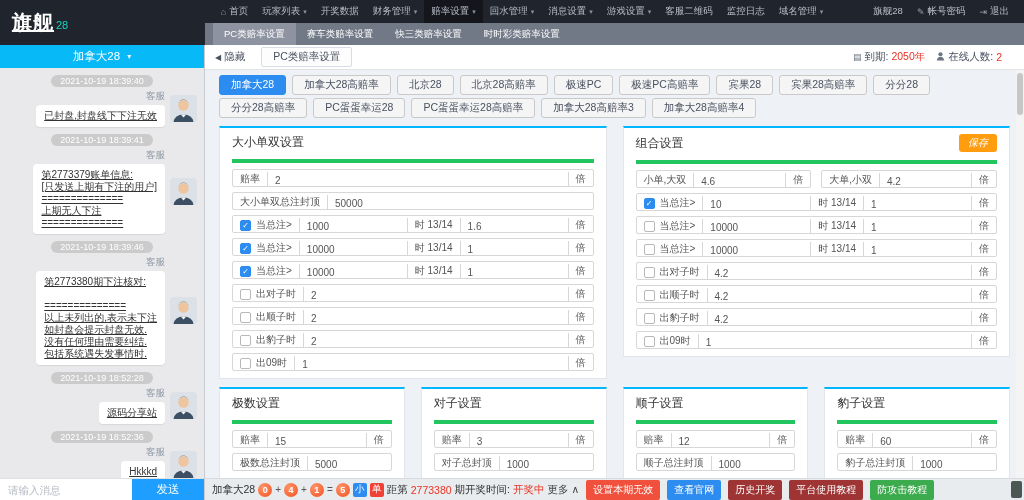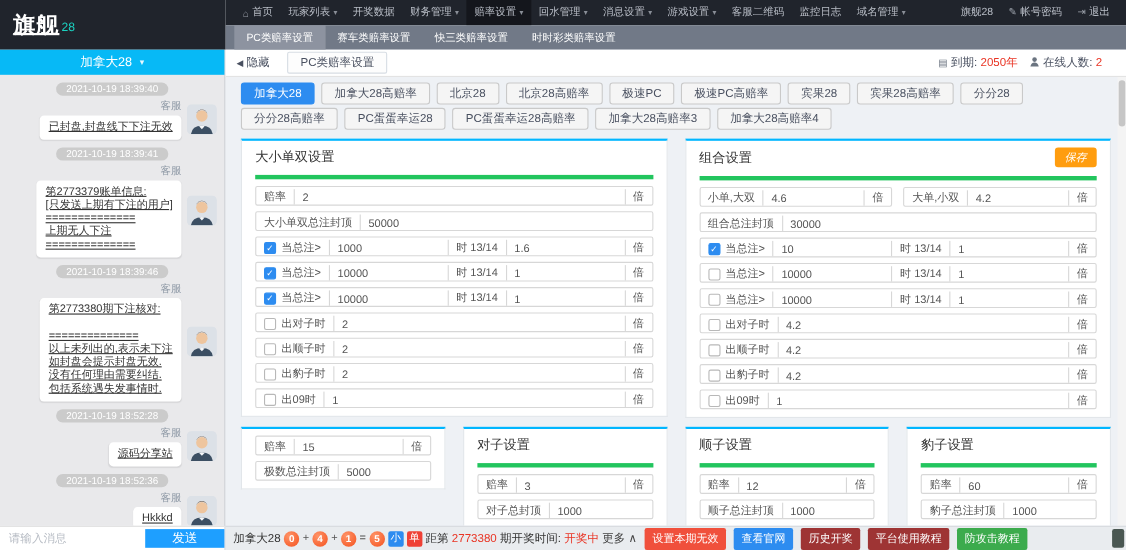--- a/index.html
+++ b/index.html
@@ -36,21 +36,21 @@
   .chat-messages { position:absolute; top:23px; left:0; right:0; bottom:22px; overflow:hidden; padding:0 7px; }
   .time-pill { width:max-content; margin:7px auto 3px; background:#cbcbcb; color:#fff;
     font-size:9px; padding:1px 9px; border-radius:8px; }
   .msg { display:flex; justify-content:flex-end; margin-bottom:6px;align-items:center; }
   .msg-col { display:flex; flex-direction:column; align-items:flex-end; margin-right:5px; max-width:148px; }
   .sender { font-size:9.5px; color:#8d98a5; margin-bottom:2px; }
   .bubble { background:#fff; border-radius:4px; padding:5px 8px; font-size:10px; line-height:1.2;
     color:#333; text-align:left; white-space:pre-line; box-shadow:0 1px 1px rgba(0,0,0,.08);text-decoration:underline; }
   .avatar { width:27px; height:27px; border-radius:4px; background:#dce1e7; overflow:hidden; flex:none; }
   .chat-input { position:absolute; bottom:0; left:0; right:0; height:22px; background:#fff;
-    display:flex; border-top:1px solid #e0e0e0;align-items:center; }
+    display:flex; border-top:1px solid #e0e0e0; }
   .chat-input input { flex:1; border:none; outline:none; font-size:10.5px; padding:0 8px; color:#333; min-width:0; }
   .chat-input input::placeholder { color:#b7bcc4; }
   .send-btn { width:72px; background:#1e9fff; color:#fff; border:none; font-size:11.5px; cursor:pointer; }
 
   
   .main { position:absolute; left:205px; right:0; top:45px; bottom:0; }
   .toolbar { position:absolute; top:0; left:0; right:0; height:25px; background:#fff;
     border-bottom:1px solid #e3e3e3; display:flex; align-items:center; font-size:10.5px;
     color:#495060; padding:0 10px; }
   .hide-btn { display:flex; align-items:center; gap:3px; cursor:pointer; }
@@ -408,24 +408,20 @@
               <span class="fcell val">4.6</span>
               <span class="fcell sfx">倍</span>
             </div>
             <div class="frow">
               <span class="fcell lbl">大单,小双</span>
               <span class="fcell val">4.2</span>
               <span class="fcell sfx">倍</span>
             </div>
           </div>
           <div class="frow">
-            <span class="fcell lbl">组合总注封顶</span>
-            <span class="fcell val">30000</span>
-          </div>
-          <div class="frow">
             <span class="fcell lbl">
               <span class="checkbox checked">✓</span>
               <span>当总注&gt;</span>
             </span>
             <span class="fcell val">10</span>
             <span class="fcell mid">时 13/14</span>
             <span class="fcell val">1</span>
             <span class="fcell sfx">倍</span>
           </div>
           <div class="frow">
@@ -477,20 +473,23 @@
               <span class="checkbox"></span>
               <span>出09时</span>
             </span>
             <span class="fcell val">1</span>
             <span class="fcell sfx">倍</span>
           </div>
         </div>
       </div>
     <div class="panel-row" id="panels-row2">
         <div class="panel">
+          <div class="panel-title">
+            <span>极数设置</span>
+          </div>
           <div class="frow">
             <span class="fcell lbl">赔率</span>
             <span class="fcell val">15</span>
             <span class="fcell sfx">倍</span>
           </div>
           <div class="frow">
             <span class="fcell lbl">极数总注封顶</span>
             <span class="fcell val">5000</span>
           </div>
         </div>

